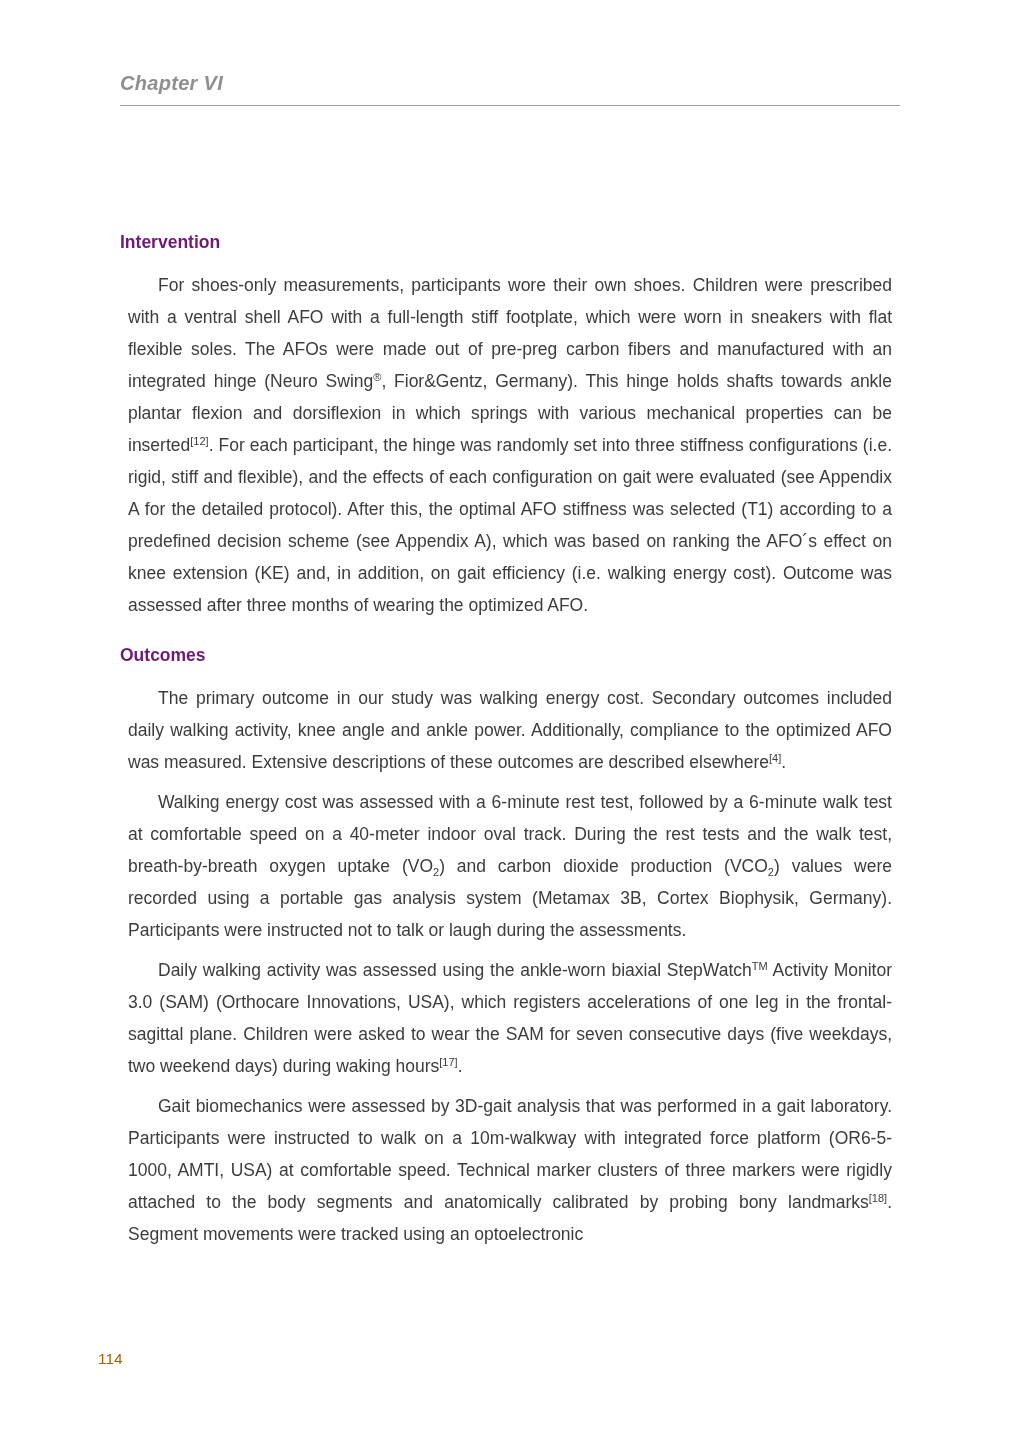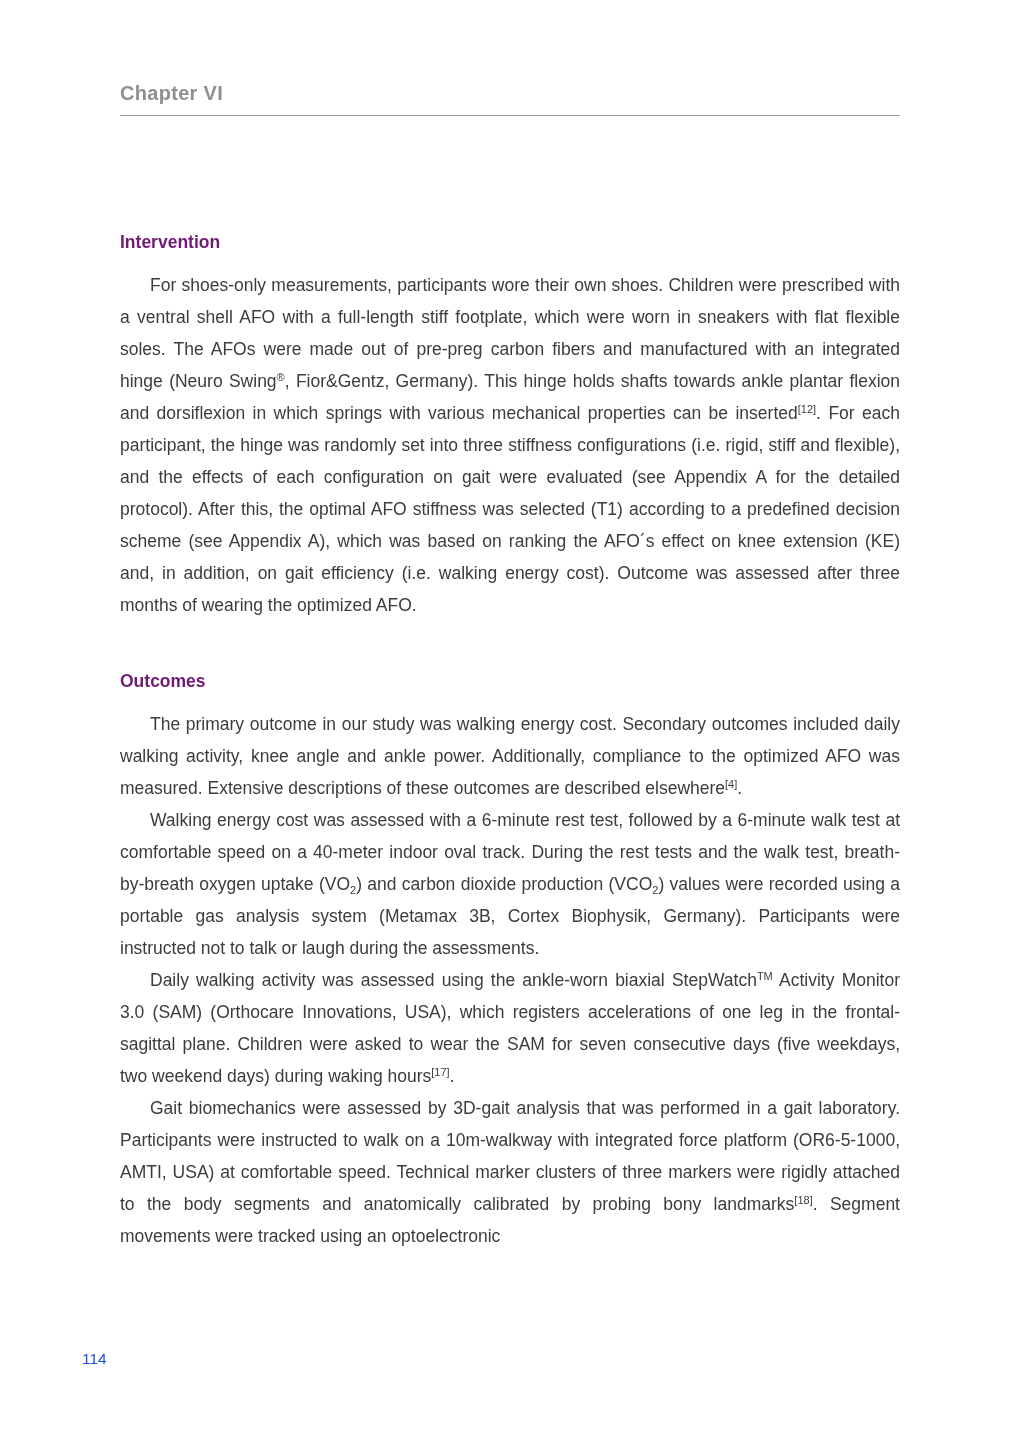--- a/index.html
+++ b/index.html
@@ -15,21 +15,22 @@
     width: 1020px;
     height: 1440px;
     background: #ffffff;
     font-family: "Liberation Sans", "DejaVu Sans", sans-serif;
     color: #3c3c3c;
   }
   .chapter-header {
     position: absolute;
     left: 120px;
     right: 120px;
-    top: 82px;
+    top: 72px;
+    font-style: italic;
   }
   .chapter-title {
     font-size: 20px;
     font-weight: 600;
     color: #8f8f8f;
     letter-spacing: 0.3px;
   }
   .header-rule {
     height: 1px;
     background: #9c9c9c;
@@ -41,46 +42,46 @@
     right: 120px;
     top: 232px;
   }
   .section-heading {
     font-size: 17.5px;
     font-weight: bold;
     color: #701a75;
     margin: 0 0 16px 0;
   }
   .section-heading:not(:first-child) {
-    margin-top: 50px;
+    margin-top: 24px;
   }
   .paragraph {
-    margin: 0;
+    margin: 8px;
     font-size: 17.5px;
     line-height: 32px;
     text-align: justify;
     text-indent: 30px;
     color: #3c3c3c;
   }
   .sup {
     font-size: 11px;
     line-height: 0;
     vertical-align: 6px;
   }
   .sub {
     font-size: 11px;
     line-height: 0;
     vertical-align: -4px;
   }
   .page-number {
     position: absolute;
-    left: 82px;
+    left: 98px;
     top: 1350px;
     font-size: 15.5px;
-    color: #1d4ed8;
+    color: #a16207;
   }
 </style>
 </head>
 <body>
 
 <div class="page">
 
   <div class="chapter-header">
     <div class="chapter-title">Chapter VI</div>
     <div class="header-rule"></div>

